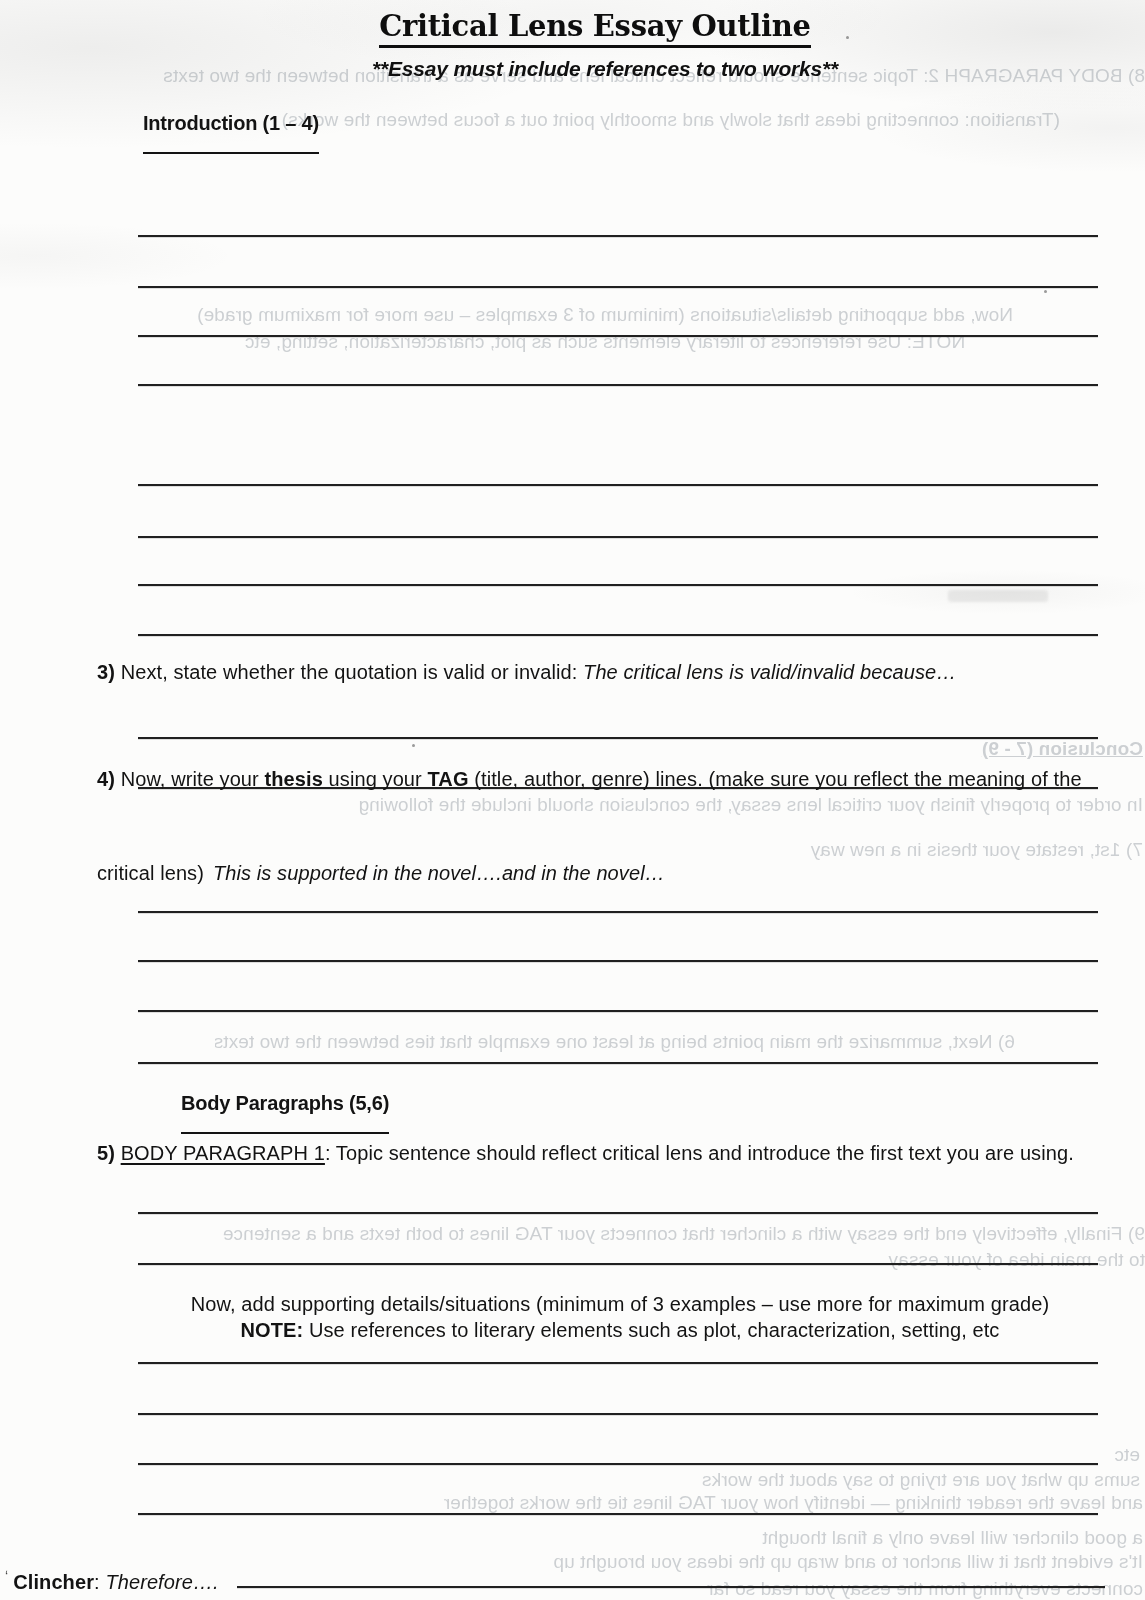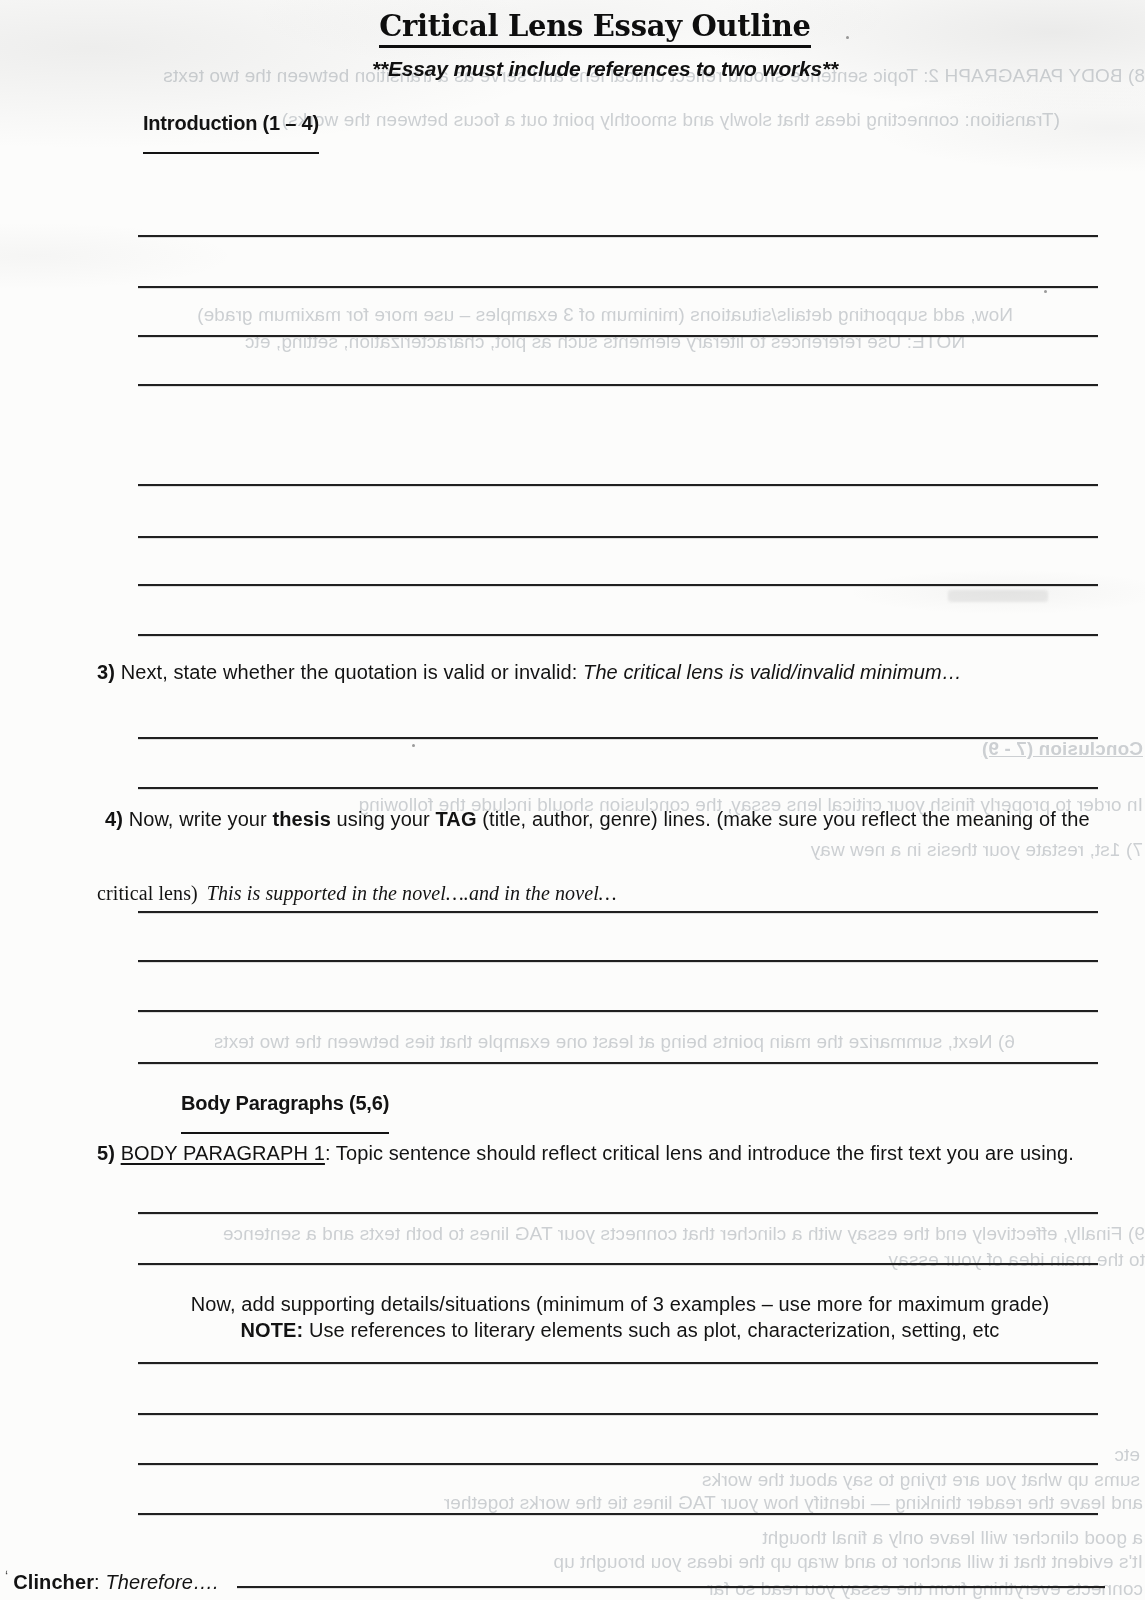--- a/index.html
+++ b/index.html
@@ -97,30 +97,30 @@
   <div class="rule" style="top:335px;"></div>
   <div class="rule" style="top:384px;"></div>
 
 
   <div class="rule" style="top:484px;"></div>
   <div class="rule" style="top:536px;"></div>
   <div class="rule" style="top:584px;"></div>
   <div class="rule" style="top:634px;"></div>
 
   <div class="line" style="left:97px;top:659px;">
-    <span class="b">3)</span><span> Next, state whether the quotation is valid or invalid: </span><span class="i">The critical lens is valid/invalid minimum…</span>
+    <span class="b">3)</span><span> Next, state whether the quotation is valid or invalid: </span><span class="i">The critical lens is valid/invalid because…</span>
   </div>
 
   <div class="rule" style="top:737px;"></div>
   <div class="rule" style="top:787px;"></div>
 
-  <div class="line" style="left:97px;top:806px;margin-left:8px;">
+  <div class="line" style="left:97px;top:766px;">
     <span class="b">4)</span><span> Now, write your </span><span class="b">thesis</span><span> using your </span><span class="b">TAG</span><span> (title, author, genre) lines. (make sure you reflect the meaning of the</span>
   </div>
-  <div class="line" style="left:97px;top:880px;font-family:Liberation Serif, serif;">
+  <div class="line" style="left:97px;top:860px;">
     <span>critical lens)</span><span class="i gap">This is supported in the novel….and in the novel…</span>
   </div>
 
   <div class="rule" style="top:911px;"></div>
   <div class="rule" style="top:960px;"></div>
   <div class="rule" style="top:1010px;"></div>
   <div class="rule" style="top:1062px;"></div>
 
   <div class="line" style="left:140px;top:1090px;margin-left:41px;">
     <span class="heading">Body Paragraphs (5,6)</span>

